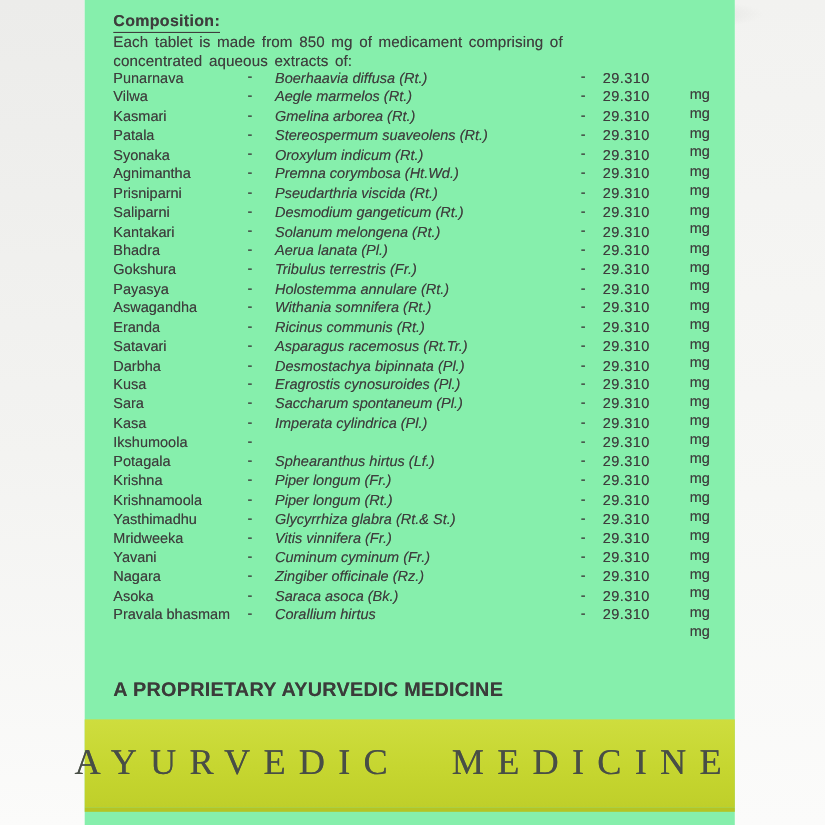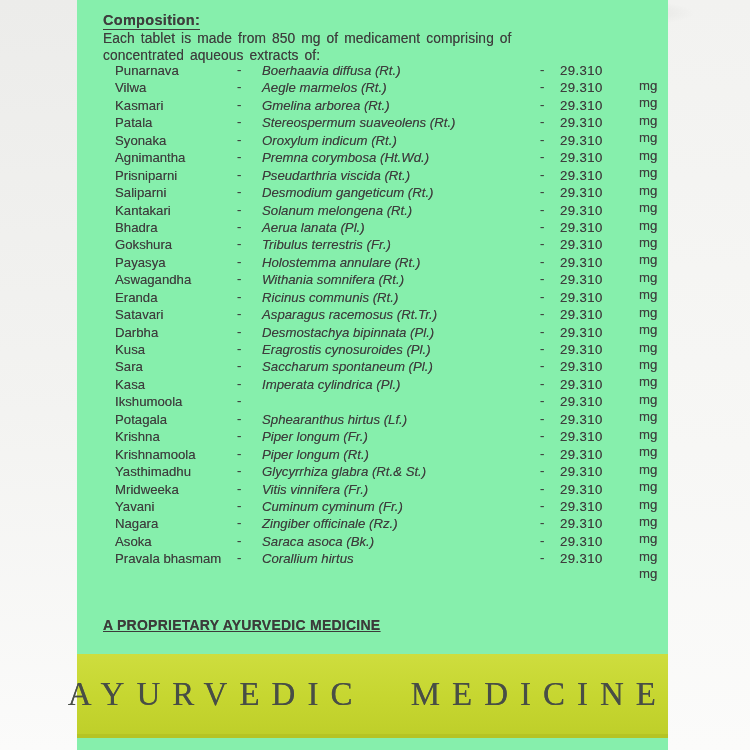--- a/index.html
+++ b/index.html
@@ -30,34 +30,33 @@
   .h-title{
     position:absolute;top:12px;left:0;
     font-size:14.5px;font-weight:bold;letter-spacing:0.3px;
     border-bottom:1.6px solid #3e3e3d;padding-bottom:1px;
     text-shadow:0 0 0.5px rgba(62,62,61,0.7);
   }
   .intro{position:absolute;left:0;font-size:13.8px;word-spacing:2px;letter-spacing:0.1px;
     text-shadow:0 0 0.4px rgba(62,62,61,0.6);}
   .intro.l1{top:31px;}
   .intro.l2{top:48px;}
-  .rows{position:absolute;left:12px;top:63px;width:560px;text-align:center;}
+  .rows{position:absolute;left:0;top:63px;width:560px;text-align:center;}
   .row{position:relative;height:17.45px;font-size:13.2px;
     text-shadow:0 0 0.4px rgba(62,62,61,0.6);}
   .c-name{position:absolute;left:0;top:0;white-space:nowrap;}
   .c-dash1{position:absolute;left:122px;top:-1px;}
   .c-latin{position:absolute;left:147px;top:0;font-style:italic;white-space:nowrap;}
   .c-dash2{position:absolute;left:425px;top:-1px;}
   .c-amount{position:absolute;left:445px;top:0;letter-spacing:0.4px;}
   .c-unit{position:absolute;left:524px;top:-1px;margin-top:16px;}
   .footer-line{
     position:absolute;left:26px;top:617px;
-    font-size:14px;font-weight:bold;letter-spacing:0.25px;color:#3b3b3a;
+    font-size:18px;font-weight:bold;letter-spacing:0.25px;color:#3b3b3a;
     text-shadow:0 0 0.5px rgba(59,59,58,0.7);
-    text-decoration:underline;
   }
   .banner{
     position:absolute;left:0;top:654px;width:591px;height:84px;
     background:linear-gradient(180deg,#cedd3e 0%,#c6d630 55%,#bfcf2a 100%);
     border-bottom:4px solid #b5c424;
     display:flex;align-items:center;justify-content:flex-end;
     box-sizing:border-box;
   }
   .banner-text{
     font-family:"Liberation Serif", serif;

